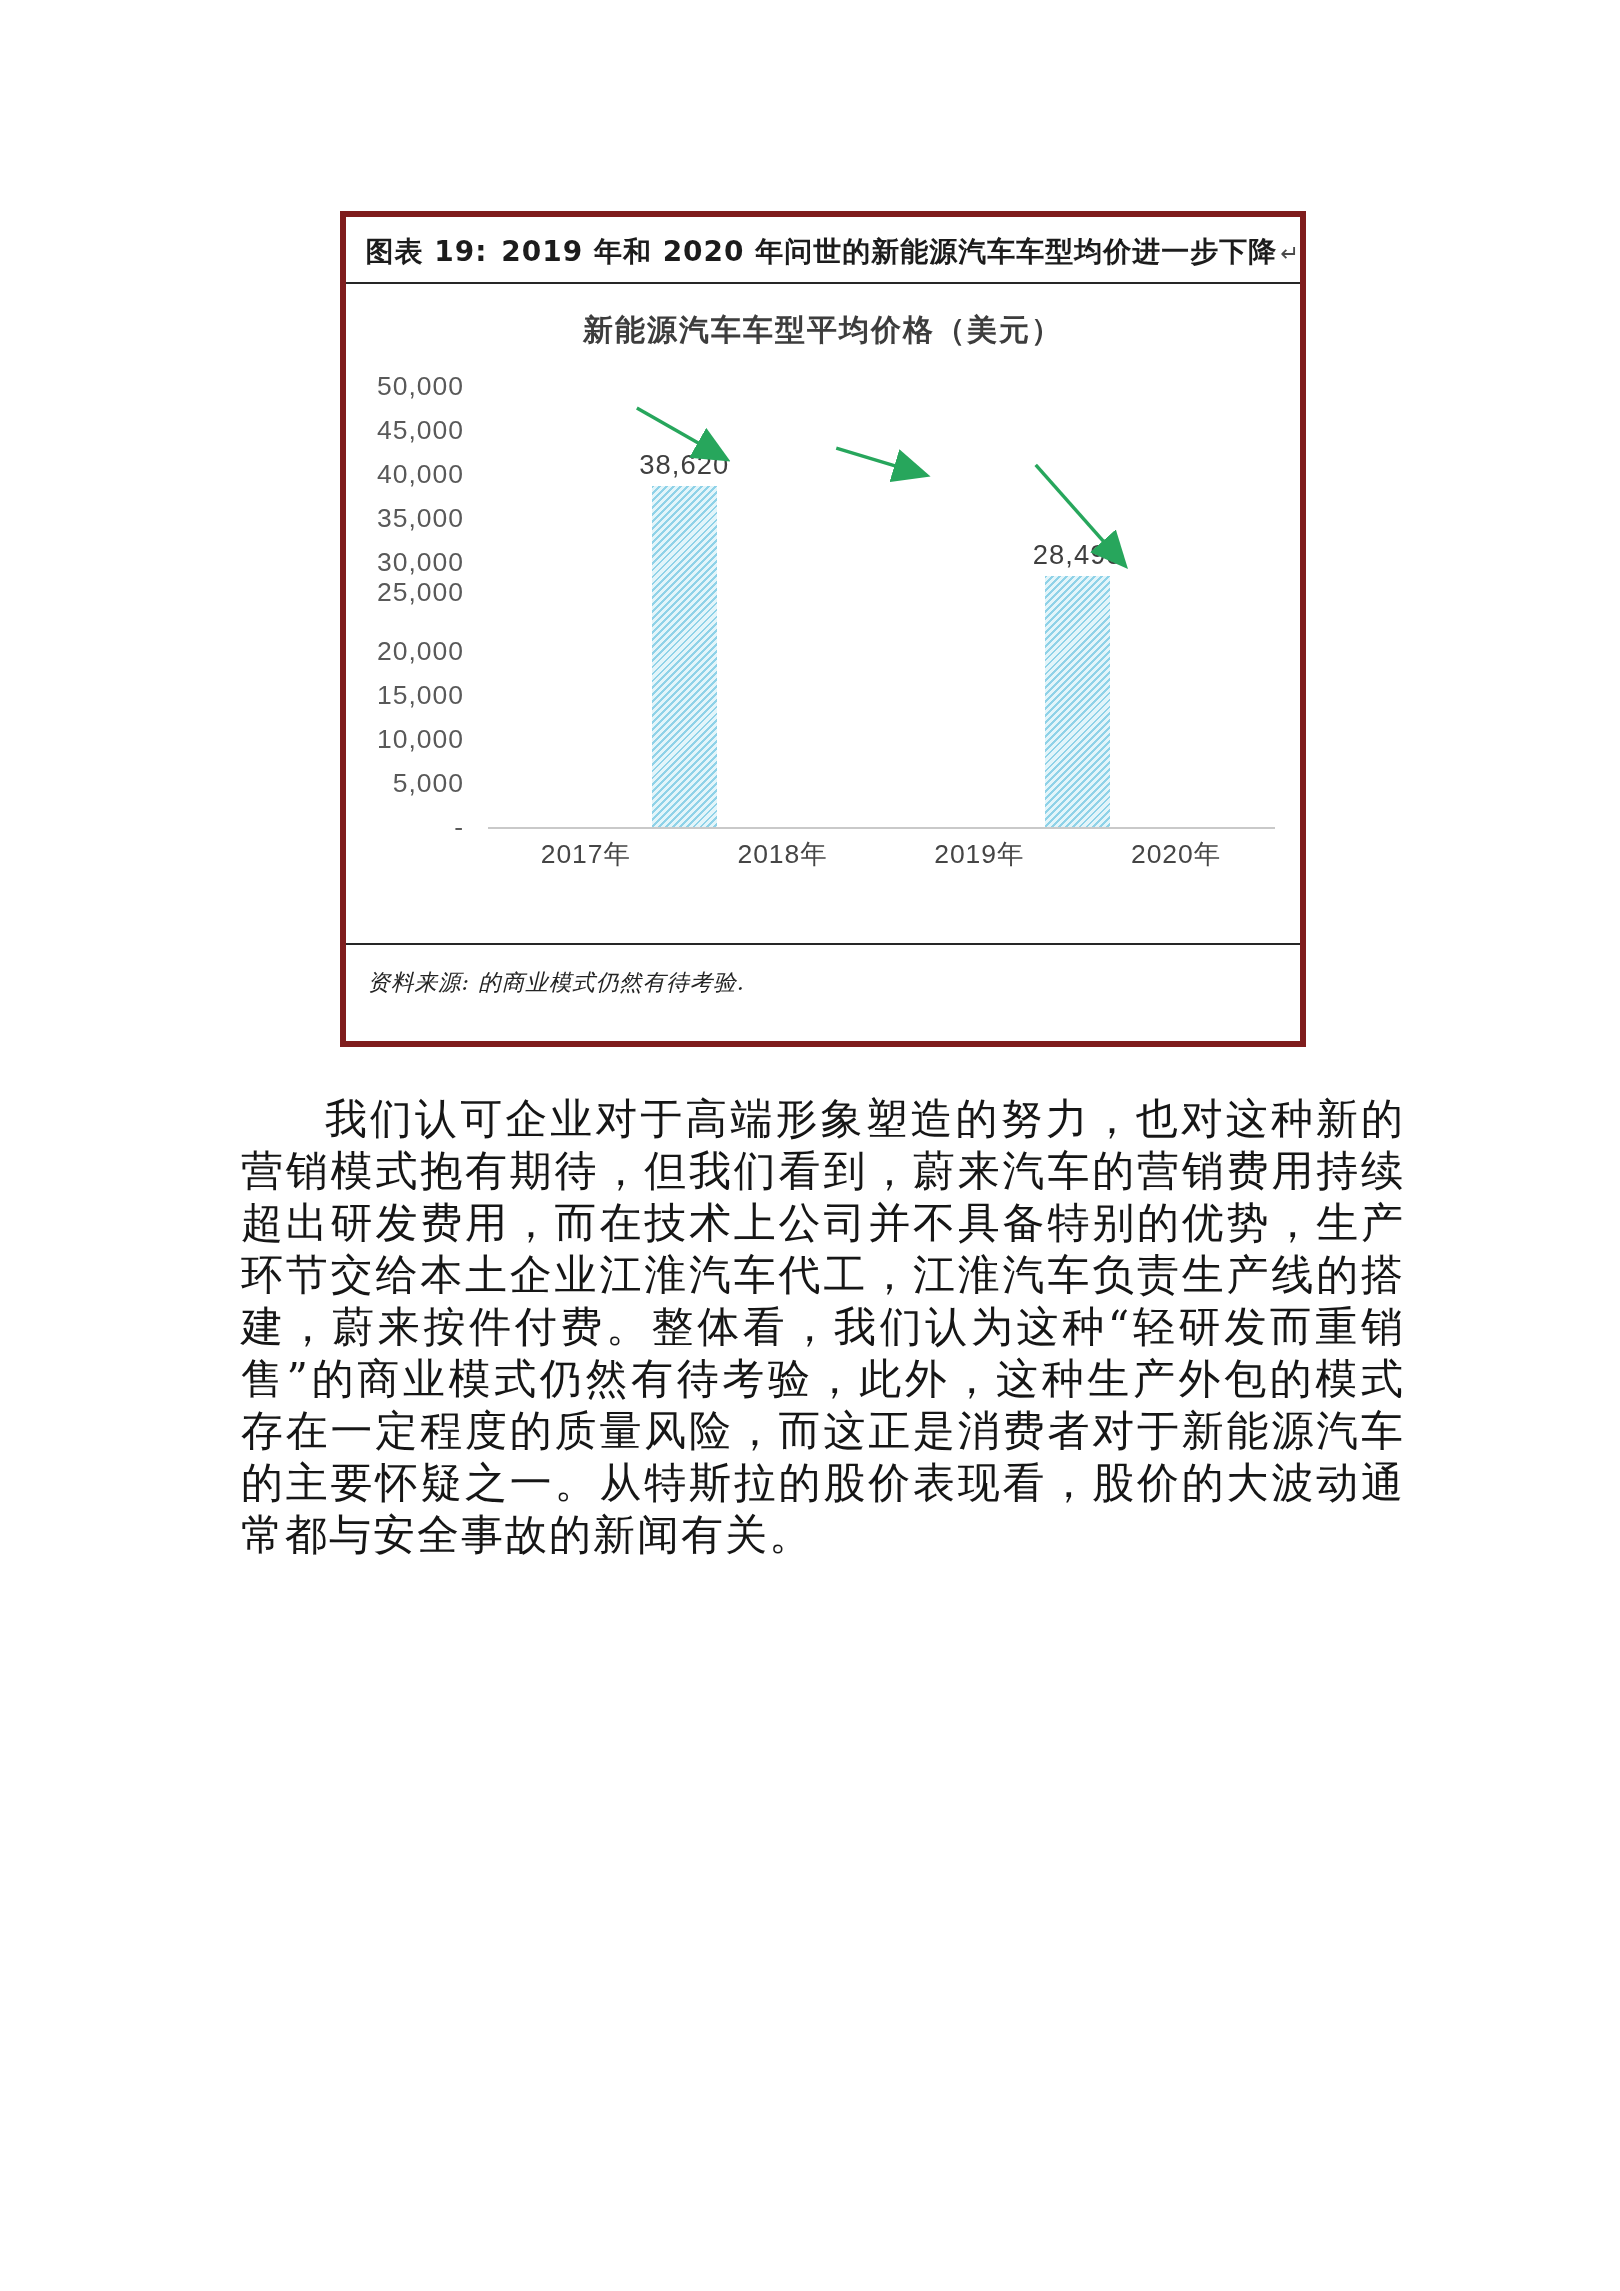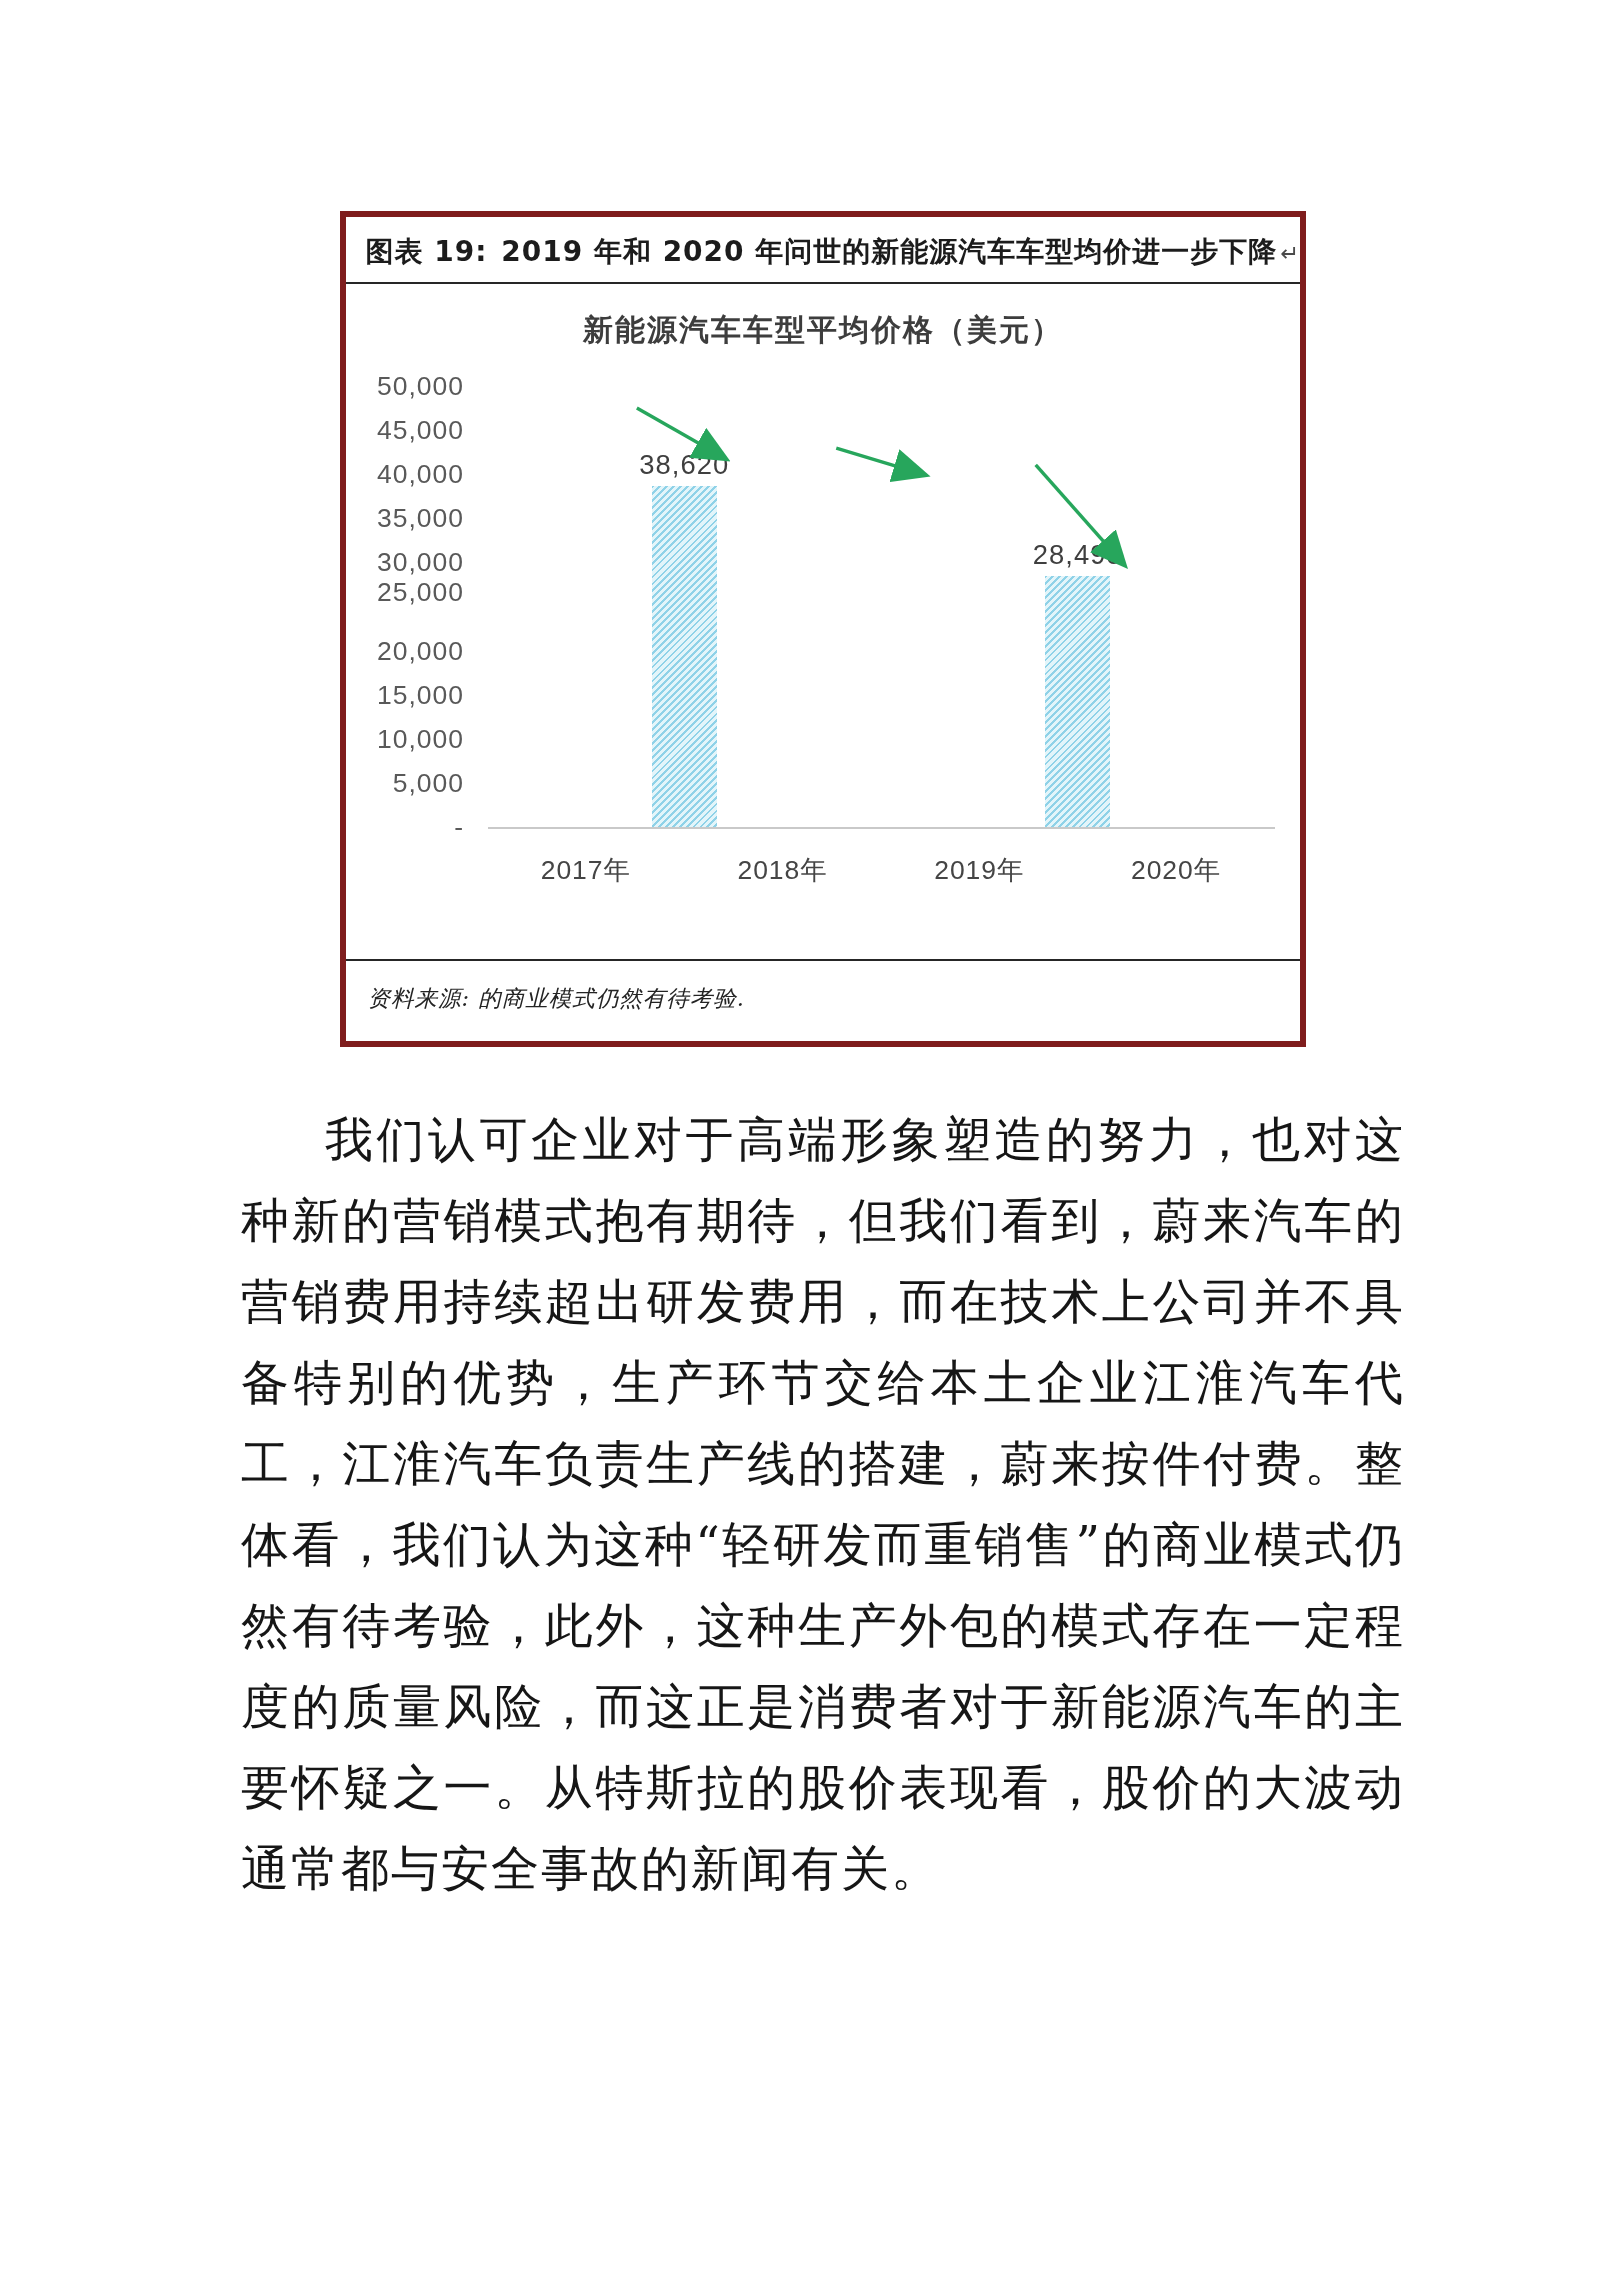--- a/index.html
+++ b/index.html
@@ -68,37 +68,37 @@
   }
   .bar { width:65px; }
   .bar.solid { background:#12ade4; }
   .bar.hatched {
     background:repeating-linear-gradient(135deg, #8fd2e8 0 2px, #e3f5fa 2px 4.9px);
   }
   .arrow-svg {
     position:absolute; left:0; top:0;
     pointer-events:none; overflow:visible;
   }
-  .xrow { display:flex; margin-top:23px; }
+  .xrow { display:flex; margin-top:7px; }
   .xlab {
     flex:1; text-align:center;
     font-size:26.5px; color:#454545; letter-spacing:1px;
   }
   .fig-rule-bottom { margin-top:71px; }
   .fig-source {
     padding:21.6px 21.6px 0 21.6px;
     font-size:22.5px; font-style:italic; color:#242424;
     font-family:"DejaVu Serif", serif;
     letter-spacing:1px;
   }
 
   
   .body-para {
     position:absolute; left:241px; top:1051px; width:1164px;
-    font-size:48px; line-height:81px; letter-spacing:2px;
+    font-size:42px; line-height:52px; letter-spacing:2px;
     color:#161616;
     text-align:justify;
     text-indent:84px;
     font-family:"DejaVu Serif", serif;
   }
 </style>
 </head>
 <body>
 
 <div class="figure">

